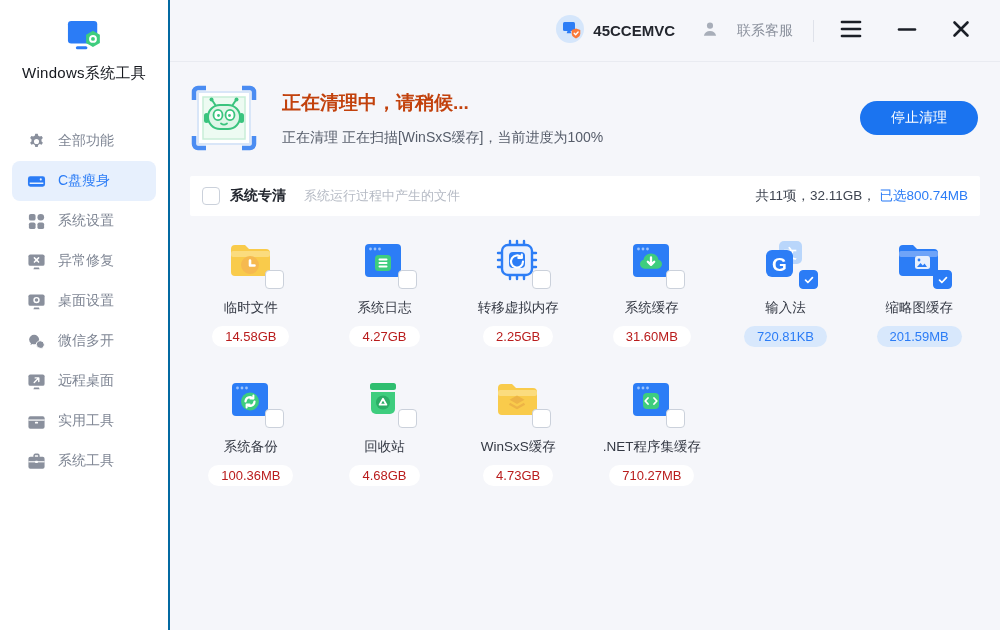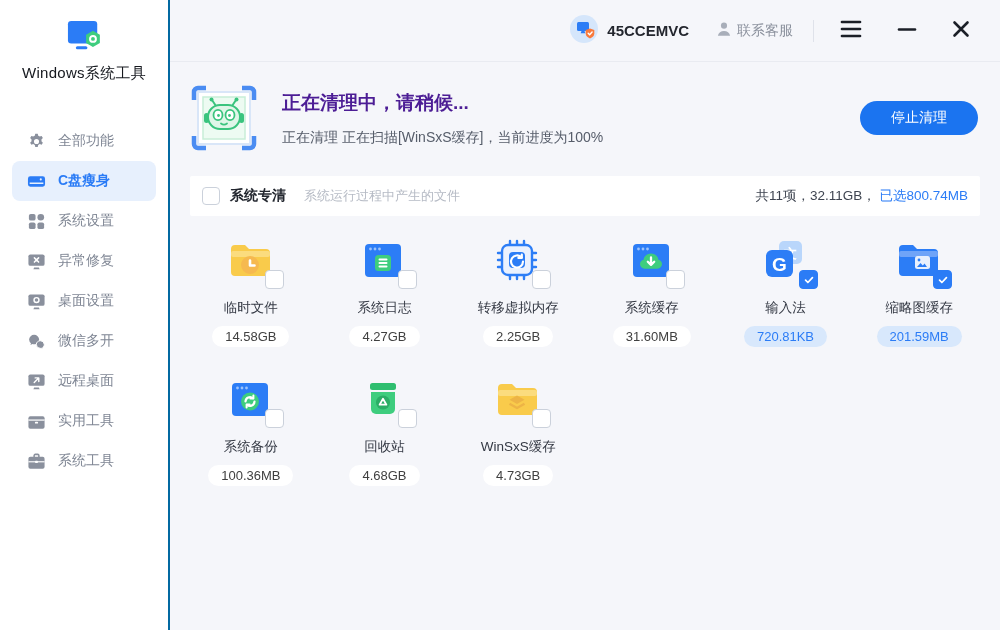--- a/index.html
+++ b/index.html
@@ -8,38 +8,38 @@
 
   
   .sidebar { width:170px; background:#fff; border-right:2px solid #0369a1; flex-shrink:0; }
   .logo-area { padding-top:20px; text-align:center; }
   .app-title { font-size:15px; color:#15181E; margin-top:6px; letter-spacing:.3px; }
   .side-nav { margin-top:38px; padding:0 12px; display:flex; flex-direction:column; }
   .side-item { height:40px; display:flex; align-items:center; padding:0 15px; border-radius:8px;
                color:#7F8694; font-size:14px; cursor:pointer; }
   .side-item .icn { width:19px; height:19px; margin-right:12px; color:#8A909D; display:flex; align-items:center; }
   .side-item .icn svg { width:100%; height:100%; }
-  .side-item.active { background:#E7F0FD; color:#2B7CF6; font-weight:bold;text-align:right; }
+  .side-item.active { background:#E7F0FD; color:#2B7CF6; font-weight:normal;text-align:right; }
   .side-item.active .icn { color:#2B7CF6; }
 
   
   .main { flex:1; background:#F5F6FA; display:flex; flex-direction:column; }
   .topbar { height:62px; display:flex; align-items:center; justify-content:flex-end;
             padding:0 24px; border-bottom:1px solid #E9EBF1; }
   .account { display:flex; align-items:center; gap:8px; margin-right:26px;text-align:center; }
   .account-id { font-size:15px; color:#23262E; font-weight:bold; }
-  .support { display:flex; align-items:center; gap:4px; color:#8A909C; font-size:14px; cursor:pointer; }
+  .support { display:flex; align-items:center; gap:18px; color:#8A909C; font-size:14px; cursor:pointer; }
   .vdiv { width:1px; height:22px; background:#DFE2EA; margin:0 20px; }
   .winbtn { background:none; border:none; cursor:pointer; display:flex; align-items:center; padding:4px; }
   .winbtn + .winbtn { margin-left:24px; }
 
   .status-row { display:flex; align-items:center; padding:22px 22px 24px 20px; }
   .robot { width:68px; height:68px; margin-right:24px; flex-shrink:0; }
   .status-text { flex:1; }
-  .status-title { font-size:19px; font-weight:bold; color:#4c1d95; }
+  .status-title { font-size:19px; font-weight:bold; color:#c2410c; }
   .status-detail { font-size:14px; color:#565D6A; margin-top:13px; }
   .stop-btn { width:118px; height:34px; border-radius:17px; background:#1B74F0; color:#fff;
               border:none; font-size:14px; cursor:pointer; font-family:inherit; }
 
   .section-bar { margin:0 20px; background:#fff; height:40px; border-radius:2px;
                  display:flex; align-items:center; padding:0 12px; }
   .cb { width:18px; height:18px; border:1.5px solid #CBD1DB; border-radius:4px; background:#fff;
         display:inline-flex; align-items:center; justify-content:center; cursor:pointer; flex-shrink:0; }
   .cb.checked { background:#2B7CF6; border-color:#2B7CF6; }
   .cb svg { width:12px; height:12px; }
@@ -48,21 +48,21 @@
   .section-stats { margin-left:auto; font-size:13.5px; color:#3E4450; }
   .section-stats .sel { color:#2B7CF6; cursor:pointer; }
 
   .grid { display:grid; grid-template-columns:repeat(6,1fr); margin:0 14px; padding-top:20px; row-gap:28px; }
   .item { display:flex; flex-direction:column; align-items:center; cursor:pointer; }
   .icon-wrap { position:relative; width:50px; height:48px; }
   .icon-wrap svg.big { width:48px; height:48px; }
   .icon-wrap .cb { position:absolute; right:-8px; bottom:-5px; width:19px; height:19px; border-radius:4px; }
   .item-label { margin-top:15px; font-size:13.5px; color:#343944; white-space:nowrap; }
   .size-pill { margin-top:9px; padding:3px 13px; border-radius:12px; font-size:13px;
-               background:#fff; color:#404040; }
+               background:#fff; color:#b91c1c; }
   .size-pill.checked { background:#D8E8FC; color:#2B7CF6; }
 </style>
 </head>
 <body>
 
 <div class="app">
 
   <aside class="sidebar">
     <div class="logo-area">
       <span>
@@ -350,16 +350,28 @@
         <div class="item">
           <div class="icon-wrap"><svg class="big" viewBox="0 0 48 48">
               <path d="M5 13a4 4 0 0 1 4-4h10l4 4h17a4 4 0 0 1 4 4v19a4 4 0 0 1-4 4H9a4 4 0 0 1-4-4z" fill="#F9CB4B"></path>
               <rect x="5" y="15" width="39" height="6" rx="2" fill="#FBDC7E"></rect>
               <path d="M24 20.5l7.5 4.2-7.5 4.2-7.5-4.2z" fill="#EDB446"></path>
               <path d="M16.5 28.8l7.5 4.2 7.5-4.2" fill="none" stroke="#EDB446" stroke-width="2.4" stroke-linejoin="round"></path>
             </svg><span class="cb"></span></div>
           <div class="item-label">WinSxS缓存</div>
           <div class="size-pill">4.73GB</div>
         </div>
+        <div class="item">
+          <div class="icon-wrap"><svg class="big" viewBox="0 0 48 48">
+              <rect x="6" y="8" width="36" height="33" rx="4" fill="#2C7DF6"></rect>
+              <circle cx="11.5" cy="13" r="1.4" fill="#9CC3FB"></circle>
+              <circle cx="16" cy="13" r="1.4" fill="#9CC3FB"></circle>
+              <circle cx="20.5" cy="13" r="1.4" fill="#9CC3FB"></circle>
+              <rect x="16" y="18" width="16" height="16" rx="4" fill="#3ECD7E"></rect>
+              <path d="M21 23l-2.8 3 2.8 3M27 23l2.8 3-2.8 3" fill="none" stroke="#fff" stroke-width="1.8" stroke-linecap="round" stroke-linejoin="round"></path>
+            </svg><span class="cb"></span></div>
+          <div class="item-label">.NET程序集缓存</div>
+          <div class="size-pill">710.27MB</div>
+        </div>
       </div>
 
   </div>
 </div>
 
 </body></html>

